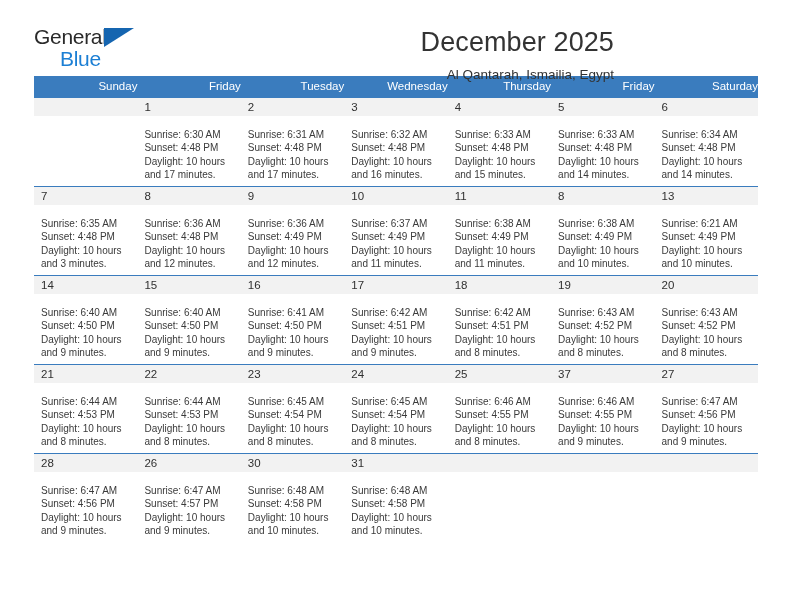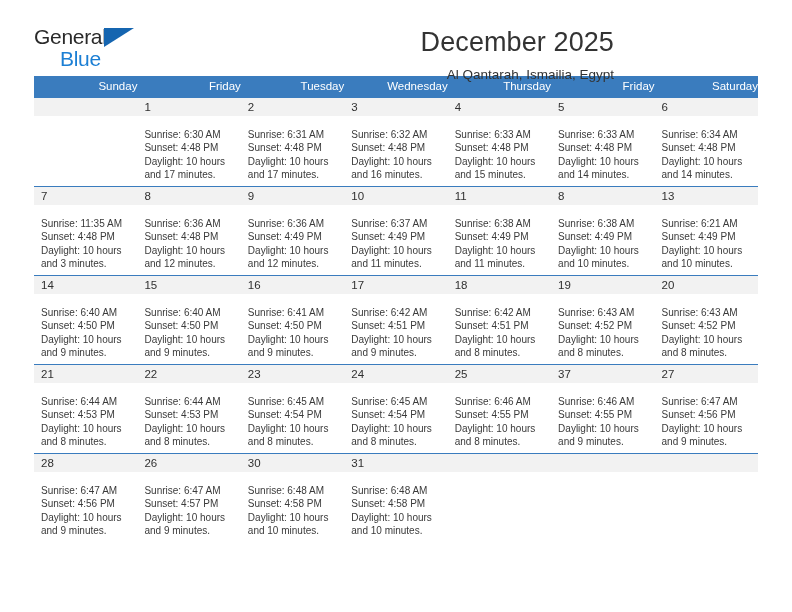--- a/index.html
+++ b/index.html
@@ -219,21 +219,21 @@
               <div>Sunset: 4:48 PM</div>
               <div>Daylight: 10 hours</div>
               <div>and 14 minutes.</div>
             </div>
           </td>
         </tr>
         <tr>
           <td>
             <span class="daynum">7</span>
             <div class="details">
-              <div>Sunrise: 11:35 AM</div>
+              <div>Sunrise: 6:35 AM</div>
               <div>Sunset: 4:48 PM</div>
               <div>Daylight: 10 hours</div>
               <div>and 3 minutes.</div>
             </div>
           </td>
           <td>
             <span class="daynum">8</span>
             <div class="details">
               <div>Sunrise: 6:36 AM</div>
               <div>Sunset: 4:48 PM</div>

